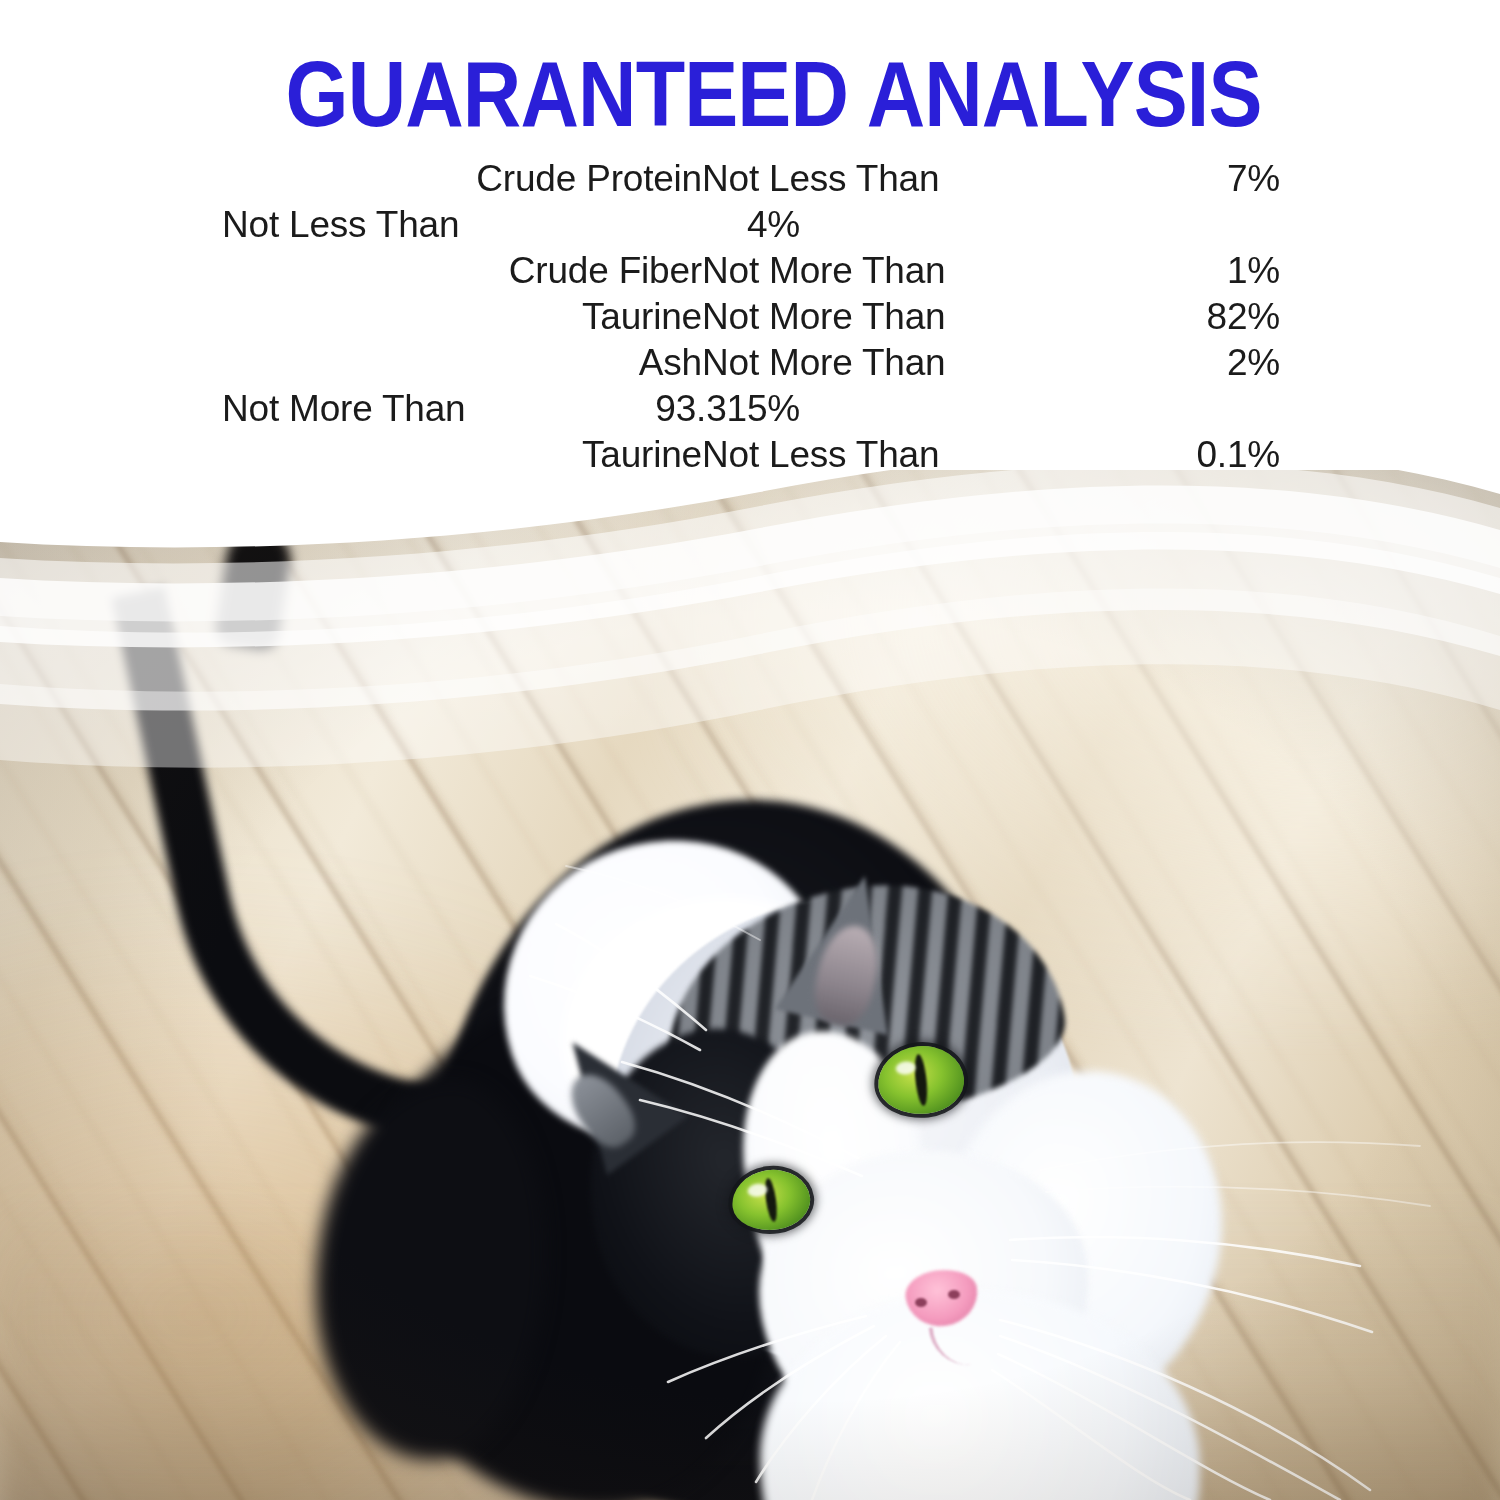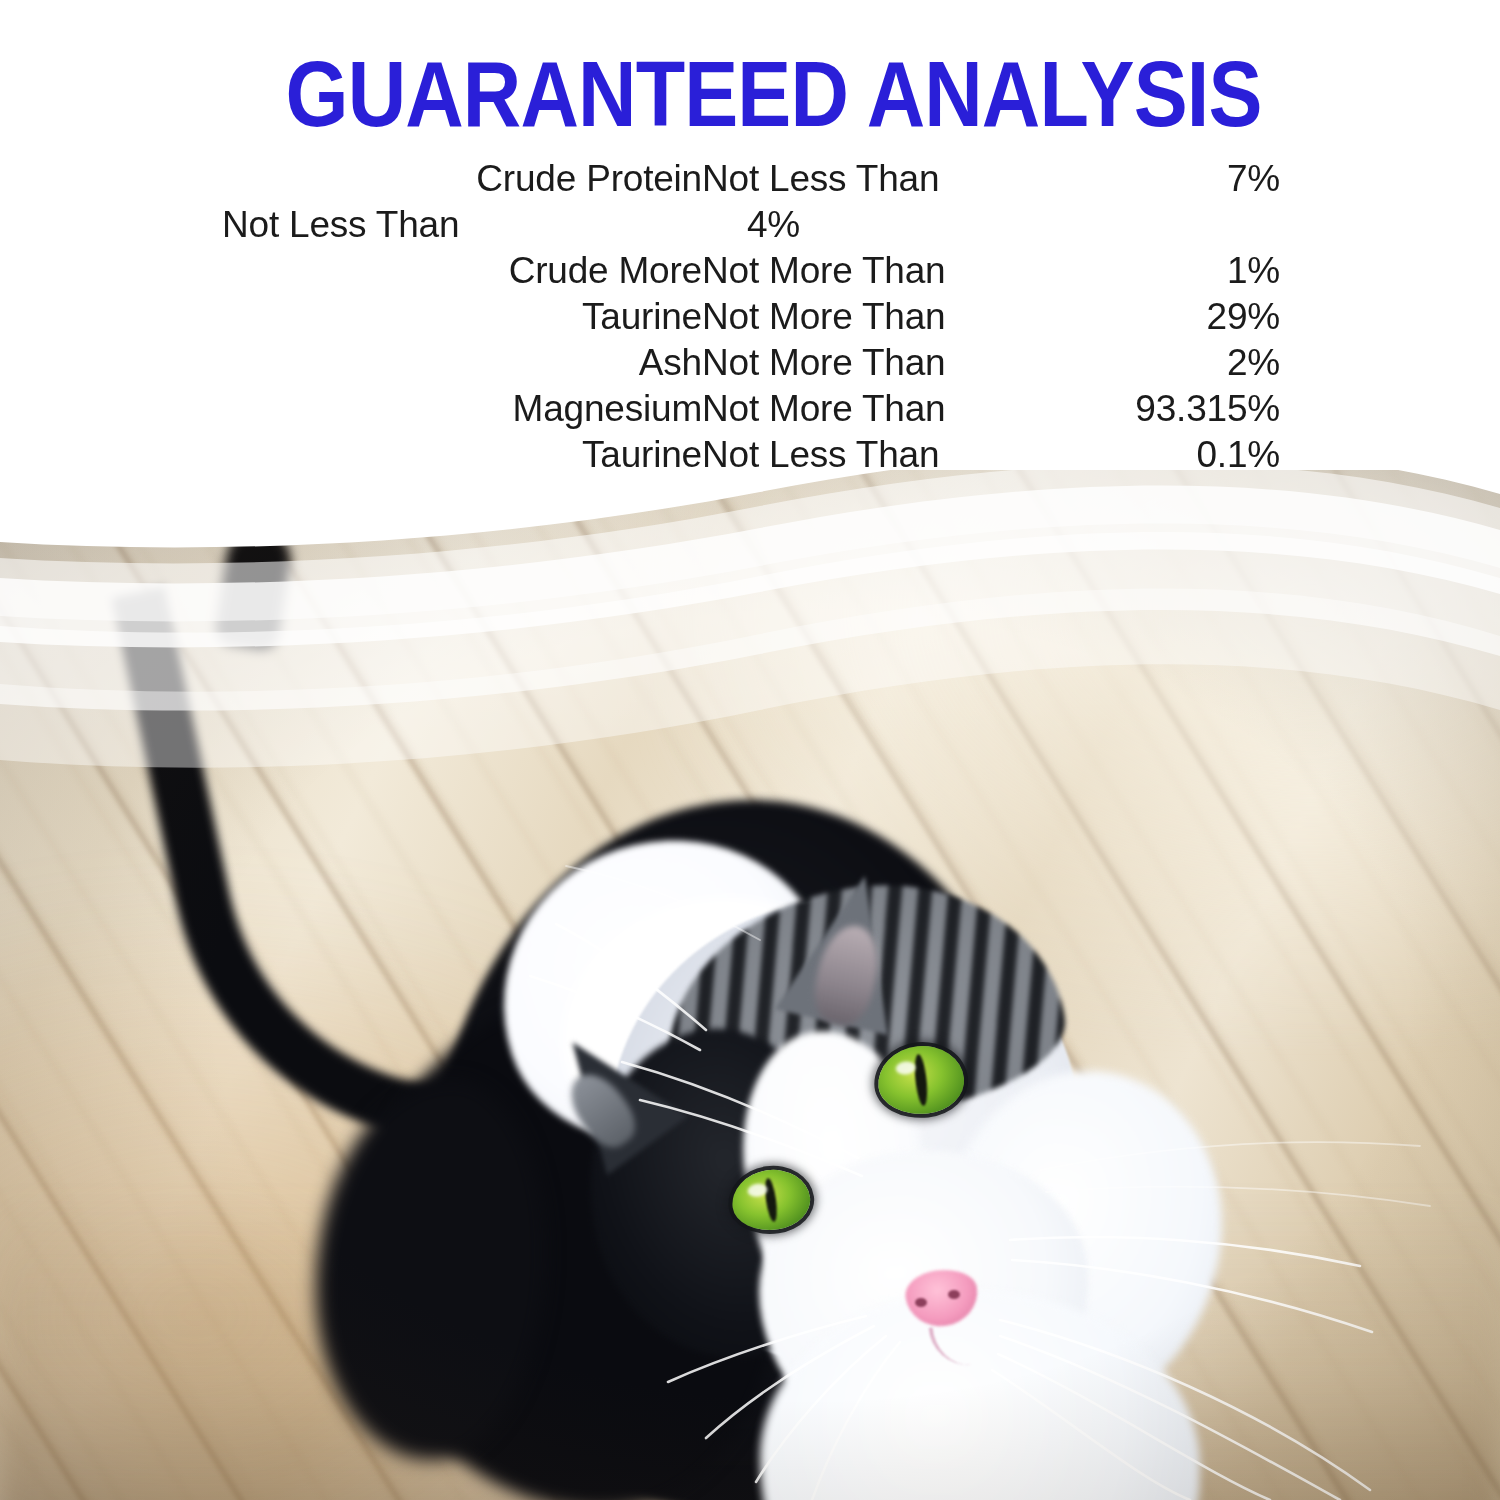--- a/index.html
+++ b/index.html
@@ -295,39 +295,38 @@
         <span class="ga-qualifier">Not Less Than</span>
         <span class="ga-value">7%</span>
       </div>
 
       <div class="ga-row">
         <span class="ga-qualifier">Not Less Than</span>
         <span class="ga-value">4%</span>
       </div>
 
       <div class="ga-row">
-        <span class="ga-nutrient">Crude More</span>
+        <span class="ga-nutrient">Crude Fiber</span>
         <span class="ga-qualifier">Not More Than</span>
         <span class="ga-value">1%</span>
       </div>
 
       <div class="ga-row">
         <span class="ga-nutrient">Taurine</span>
         <span class="ga-qualifier">Not More Than</span>
-        <span class="ga-value">29%</span>
+        <span class="ga-value">82%</span>
       </div>
 
       <div class="ga-row">
         <span class="ga-nutrient">Ash</span>
         <span class="ga-qualifier">Not More Than</span>
         <span class="ga-value">2%</span>
       </div>
 
       <div class="ga-row">
-        <span class="ga-nutrient">Magnesium</span>
         <span class="ga-qualifier">Not More Than</span>
         <span class="ga-value">93.315%</span>
       </div>
 
       <div class="ga-row">
         <span class="ga-nutrient">Taurine</span>
         <span class="ga-qualifier">Not Less Than</span>
         <span class="ga-value">0.1%</span>
       </div>
 

